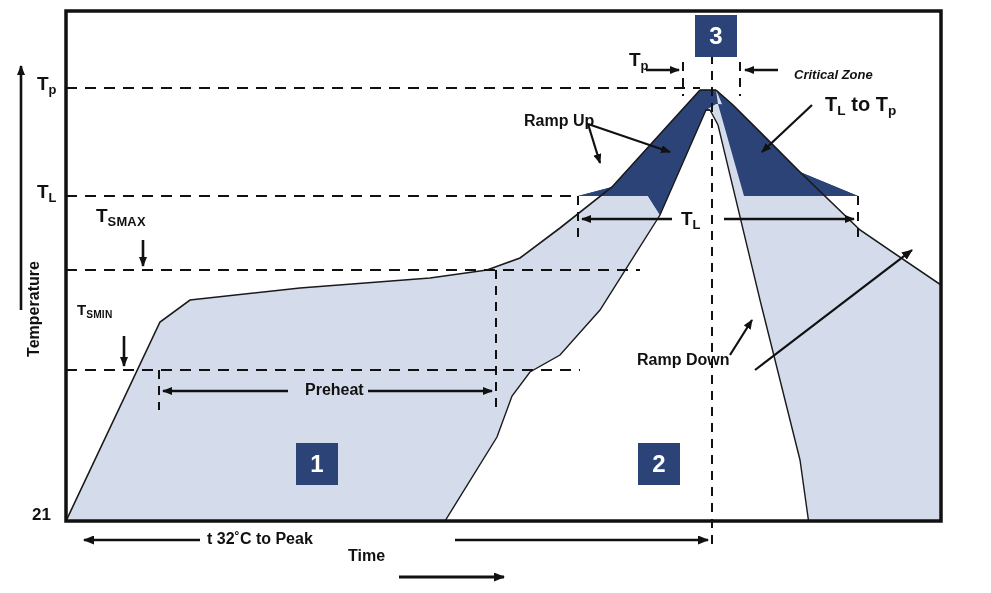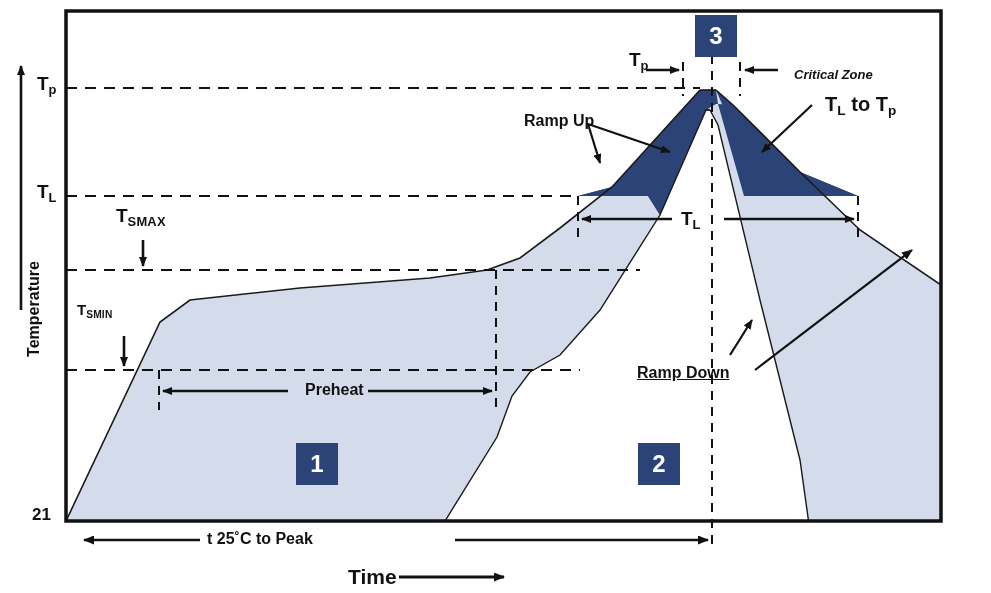--- a/index.html
+++ b/index.html
@@ -175,59 +175,59 @@
       <line x1="21" y1="310" x2="21" y2="66" marker-end="url(#arrH)"></line>
     </g>
 
     <g stroke="#111111" stroke-width="2.8" fill="none">
       <line x1="399" y1="577" x2="504" y2="577" marker-end="url(#arrHs)"></line>
     </g>
   </svg>
 
   <div class="axis-title-y">Temperature</div>
 
-  <div class="lbl" style="left:348px; top:566px; font-size:21px;">Time</div>
+  <div class="lbl" style="left:348px; top:548px; font-size:16px;">Time</div>
 
   <div class="lbl" style="left:32px; top:506px; font-size:17px;">21</div>
 
   <div class="lbl" style="left:37px; top:74px; font-size:19px;">
     <span>T</span><span class="sub">p</span>
   </div>
 
   <div class="lbl" style="left:37px; top:182px; font-size:19px;">
     <span>T</span><span class="sub">L</span>
   </div>
 
-  <div class="lbl" style="left:96px; top:206px; font-size:19px;margin-left:20px;">
+  <div class="lbl" style="left:96px; top:206px; font-size:19px;">
     <span>T</span><span class="sub">SMAX</span>
   </div>
 
   <div class="lbl" style="left:77px; top:302px; font-size:15px;">
     <span>T</span><span class="sub">SMIN</span>
   </div>
 
   <div class="lbl" style="left:305px; top:382px; font-size:16px;">Preheat</div>
 
   <div class="lbl" style="left:681px; top:209px; font-size:19px;">
     <span>T</span><span class="sub">L</span>
   </div>
 
   <div class="lbl" style="left:629px; top:50px; font-size:19px;">
     <span>T</span><span class="sub">p</span>
   </div>
 
   <div class="lbl" style="left:524px; top:113px; font-size:16px;">Ramp Up</div>
 
-  <div class="lbl" style="left:637px; top:365px; font-size:16px;text-decoration:underline;">Ramp Down</div>
+  <div class="lbl" style="left:637px; top:352px; font-size:16px;">Ramp Down</div>
 
   <div class="lbl" style="left:794px; top:68px; font-size:13px;font-style:italic;">Critical Zone</div>
 
   <div class="lbl" style="left:813px; top:94px; font-size:20px;margin-left:12px;">
     <span>T</span><span class="sub">L</span><span> to </span><span>T</span><span class="sub">p</span>
   </div>
 
-  <div class="lbl" style="left:207px; top:531px; font-size:16px;">t 25˚C to Peak</div>
+  <div class="lbl" style="left:207px; top:531px; font-size:16px;">t 32˚C to Peak</div>
 
   <div class="stage-badge" style="left:296px; top:443px; width:42px; height:42px;">1</div>
   <div class="stage-badge" style="left:638px; top:443px; width:42px; height:42px;">2</div>
   <div class="stage-badge" style="left:695px; top:15px; width:42px; height:42px;">3</div>
 
 </div>
 
 </body></html>

